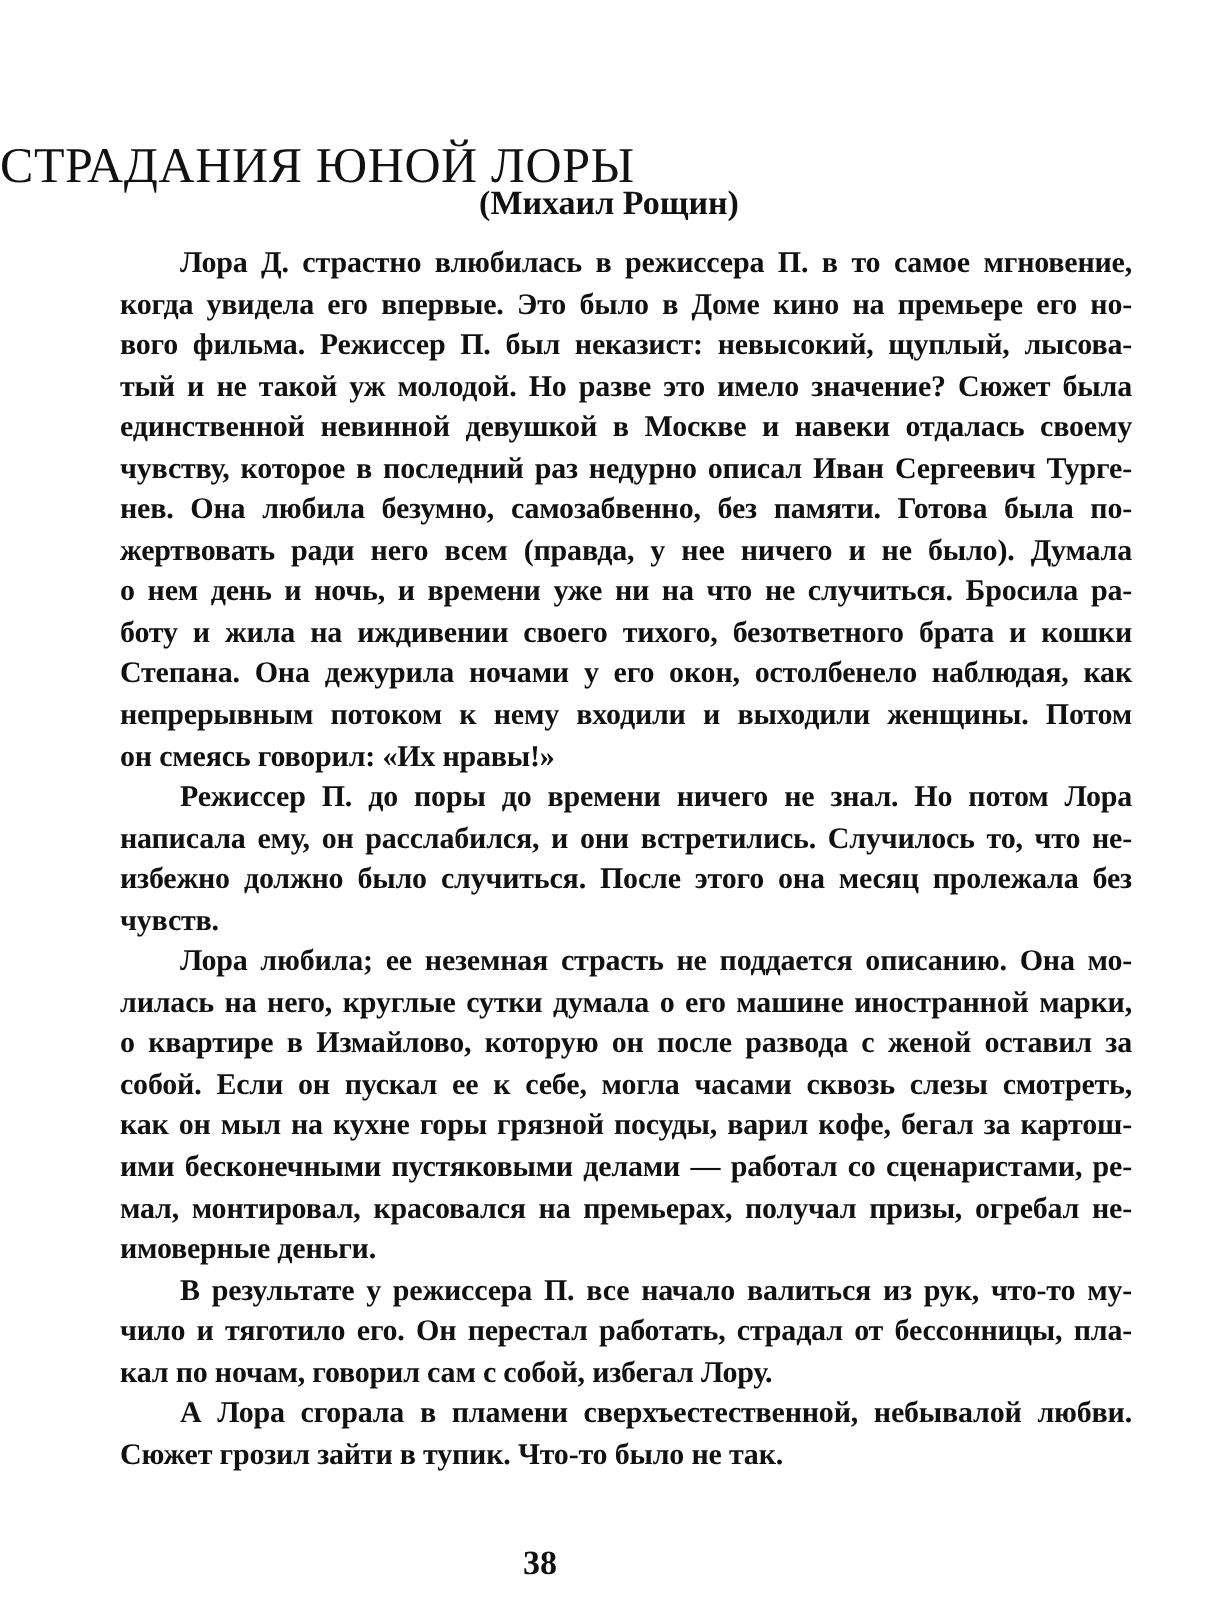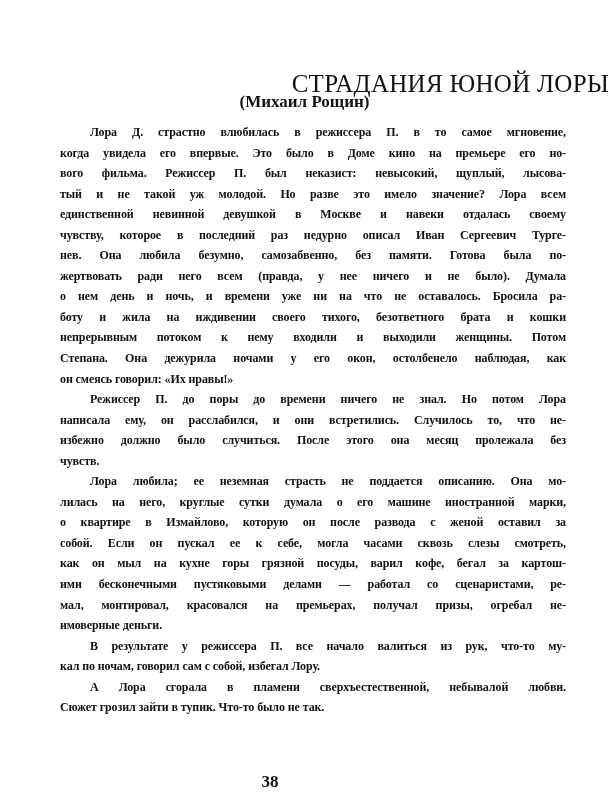--- a/index.html
+++ b/index.html
@@ -1,60 +1,61 @@
 <!DOCTYPE html>
 <html><head>
 <meta charset="utf-8">
 <style>
   html, body { margin: 0; padding: 0; background: #ffffff; }
   body { width: 609px; height: 800px; position: relative; overflow: hidden;
          font-family: "Liberation Serif", "DejaVu Serif", serif; color: #111; }
-  .title { position: absolute; top: 53px; left: 0; width: 609px; text-align: right;
+  .title { position: absolute; top: 53px; left: 0; width: 609px; text-align: left;
            font-size: 25px; letter-spacing: 0.3px; font-weight: normal; }
   .author { position: absolute; top: 92px; left: 0; width: 609px; text-align: center;
             font-size: 17px; font-weight: bold; }
   .body { position: absolute; top: 122px; left: 60px; width: 506px; }
-  .line { font-size: 12px; line-height: 20.55px; height: 20.55px; white-space: nowrap;
+  .line { font-size: 15px; line-height: 20.55px; height: 20.55px; white-space: nowrap;
           text-align: justify; text-align-last: justify; font-weight: bold; letter-spacing: -0.1px; }
   .line.indent { padding-left: 30px; }
   .line.last { text-align-last: left; }
   .pagenum { position: absolute; top: 772px; left: 0; width: 540px; text-align: center;
              font-size: 17px; font-weight: bold; }
 </style>
 </head>
 <body>
 
 <div>
   <h1 class="title">СТРАДАНИЯ ЮНОЙ ЛОРЫ</h1>
   <div class="author">(Михаил Рощин)</div>
   <div class="body" id="body-text">
       <div class="line indent">Лора Д. страстно влюбилась в режиссера П. в то самое мгновение,</div>
       <div class="line">когда увидела его впервые. Это было в Доме кино на премьере его но-</div>
       <div class="line">вого фильма. Режиссер П. был неказист: невысокий, щуплый, лысова-</div>
-      <div class="line">тый и не такой уж молодой. Но разве это имело значение? Лора всем</div>
+      <div class="line">тый и не такой уж молодой. Но разве это имело значение? Сюжет была</div>
       <div class="line">единственной невинной девушкой в Москве и навеки отдалась своему</div>
       <div class="line">чувству, которое в последний раз недурно описал Иван Сергеевич Турге-</div>
       <div class="line">нев. Она любила безумно, самозабвенно, без памяти. Готова была по-</div>
       <div class="line">жертвовать ради него всем (правда, у нее ничего и не было). Думала</div>
-      <div class="line">о нем день и ночь, и времени уже ни на что не оставалось. Бросила ра-</div>
+      <div class="line">о нем день и ночь, и времени уже ни на что не случиться. Бросила ра-</div>
       <div class="line">боту и жила на иждивении своего тихого, безответного брата и кошки</div>
+      <div class="line">Степана. Она дежурила ночами у его окон, остолбенело наблюдая, как</div>
       <div class="line">непрерывным потоком к нему входили и выходили женщины. Потом</div>
-      <div class="line">Степана. Она дежурила ночами у его окон, остолбенело наблюдая, как</div>
       <div class="line last">он смеясь говорил: «Их нравы!»</div>
       <div class="line indent">Режиссер П. до поры до времени ничего не знал. Но потом Лора</div>
       <div class="line">написала ему, он расслабился, и они встретились. Случилось то, что не-</div>
       <div class="line">избежно должно было случиться. После этого она месяц пролежала без</div>
       <div class="line last">чувств.</div>
       <div class="line indent">Лора любила; ее неземная страсть не поддается описанию. Она мо-</div>
       <div class="line">лилась на него, круглые сутки думала о его машине иностранной марки,</div>
       <div class="line">о квартире в Измайлово, которую он после развода с женой оставил за</div>
       <div class="line">собой. Если он пускал ее к себе, могла часами сквозь слезы смотреть,</div>
       <div class="line">как он мыл на кухне горы грязной посуды, варил кофе, бегал за картош-</div>
       <div class="line">ими бесконечными пустяковыми делами — работал со сценаристами, ре-</div>
       <div class="line">мал, монтировал, красовался на премьерах, получал призы, огребал не-</div>
       <div class="line last">имоверные деньги.</div>
       <div class="line indent">В результате у режиссера П. все начало валиться из рук, что-то му-</div>
+      <div class="line">чило и тяготило его. Он перестал работать, страдал от бессонницы, пла-</div>
       <div class="line last">кал по ночам, говорил сам с собой, избегал Лору.</div>
       <div class="line indent">А Лора сгорала в пламени сверхъестественной, небывалой любви.</div>
       <div class="line last">Сюжет грозил зайти в тупик. Что-то было не так.</div>
     </div>
   <div class="pagenum">38</div>
 </div>
 
 </body></html>

